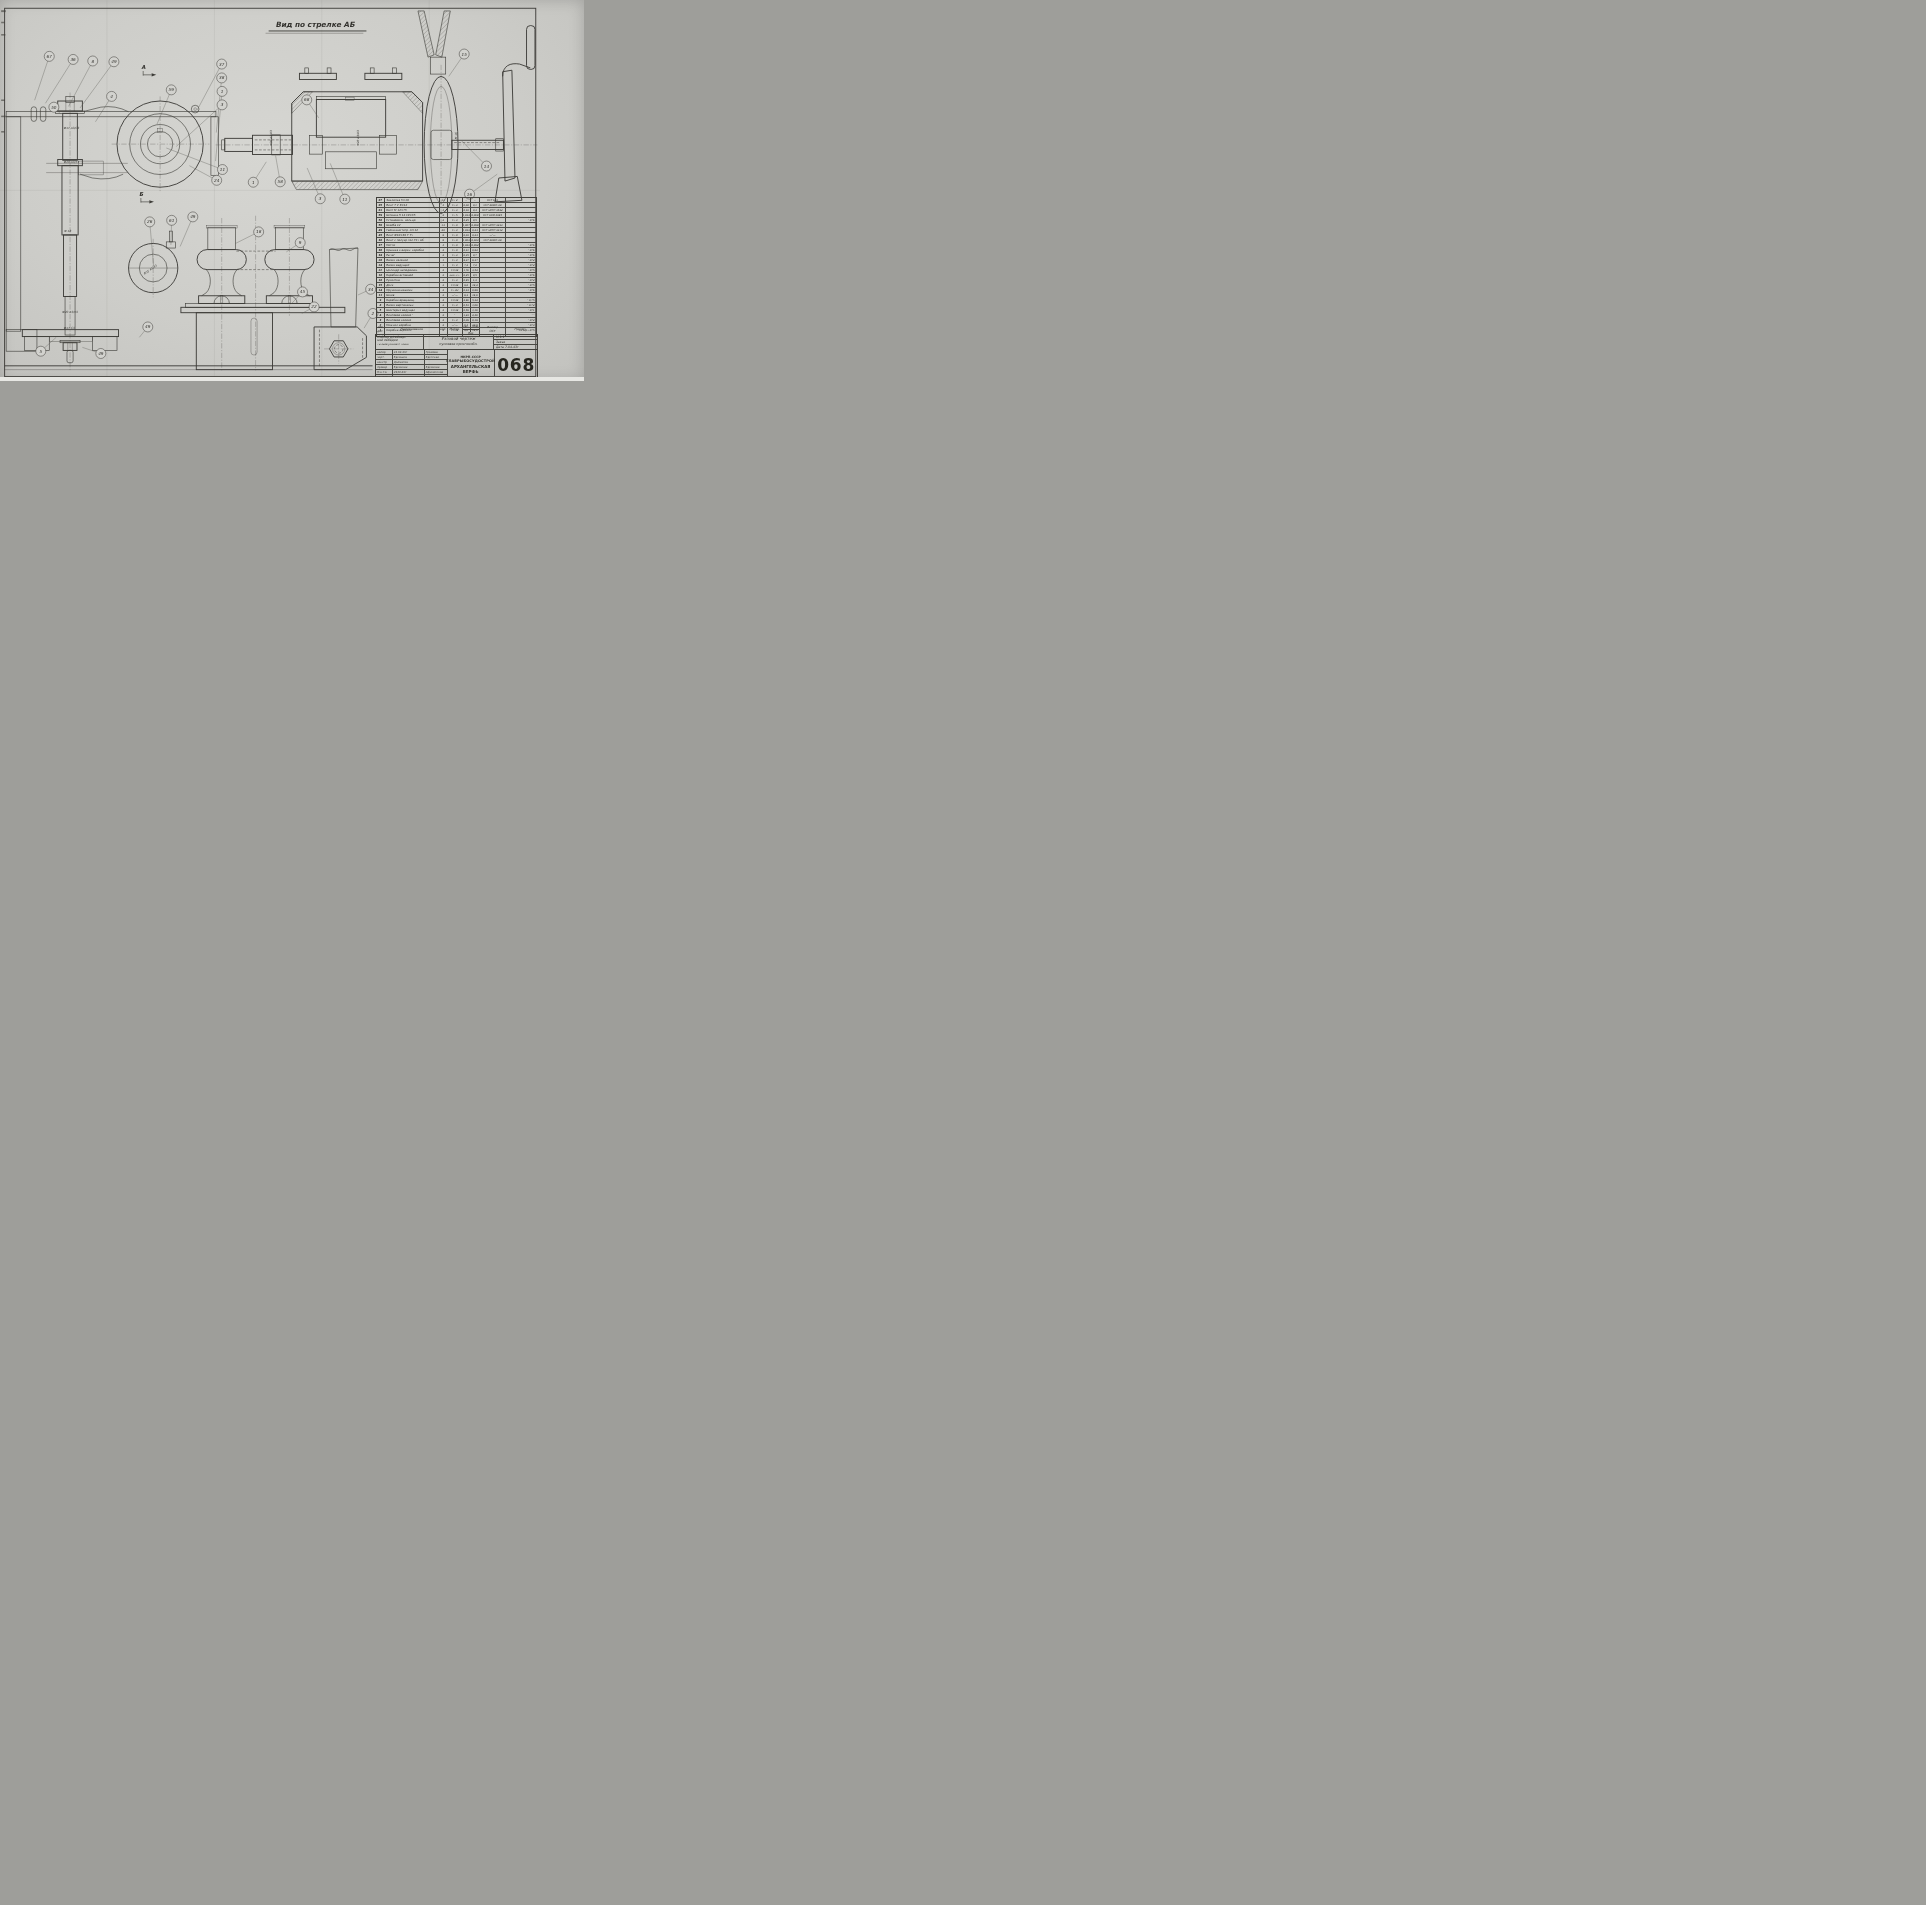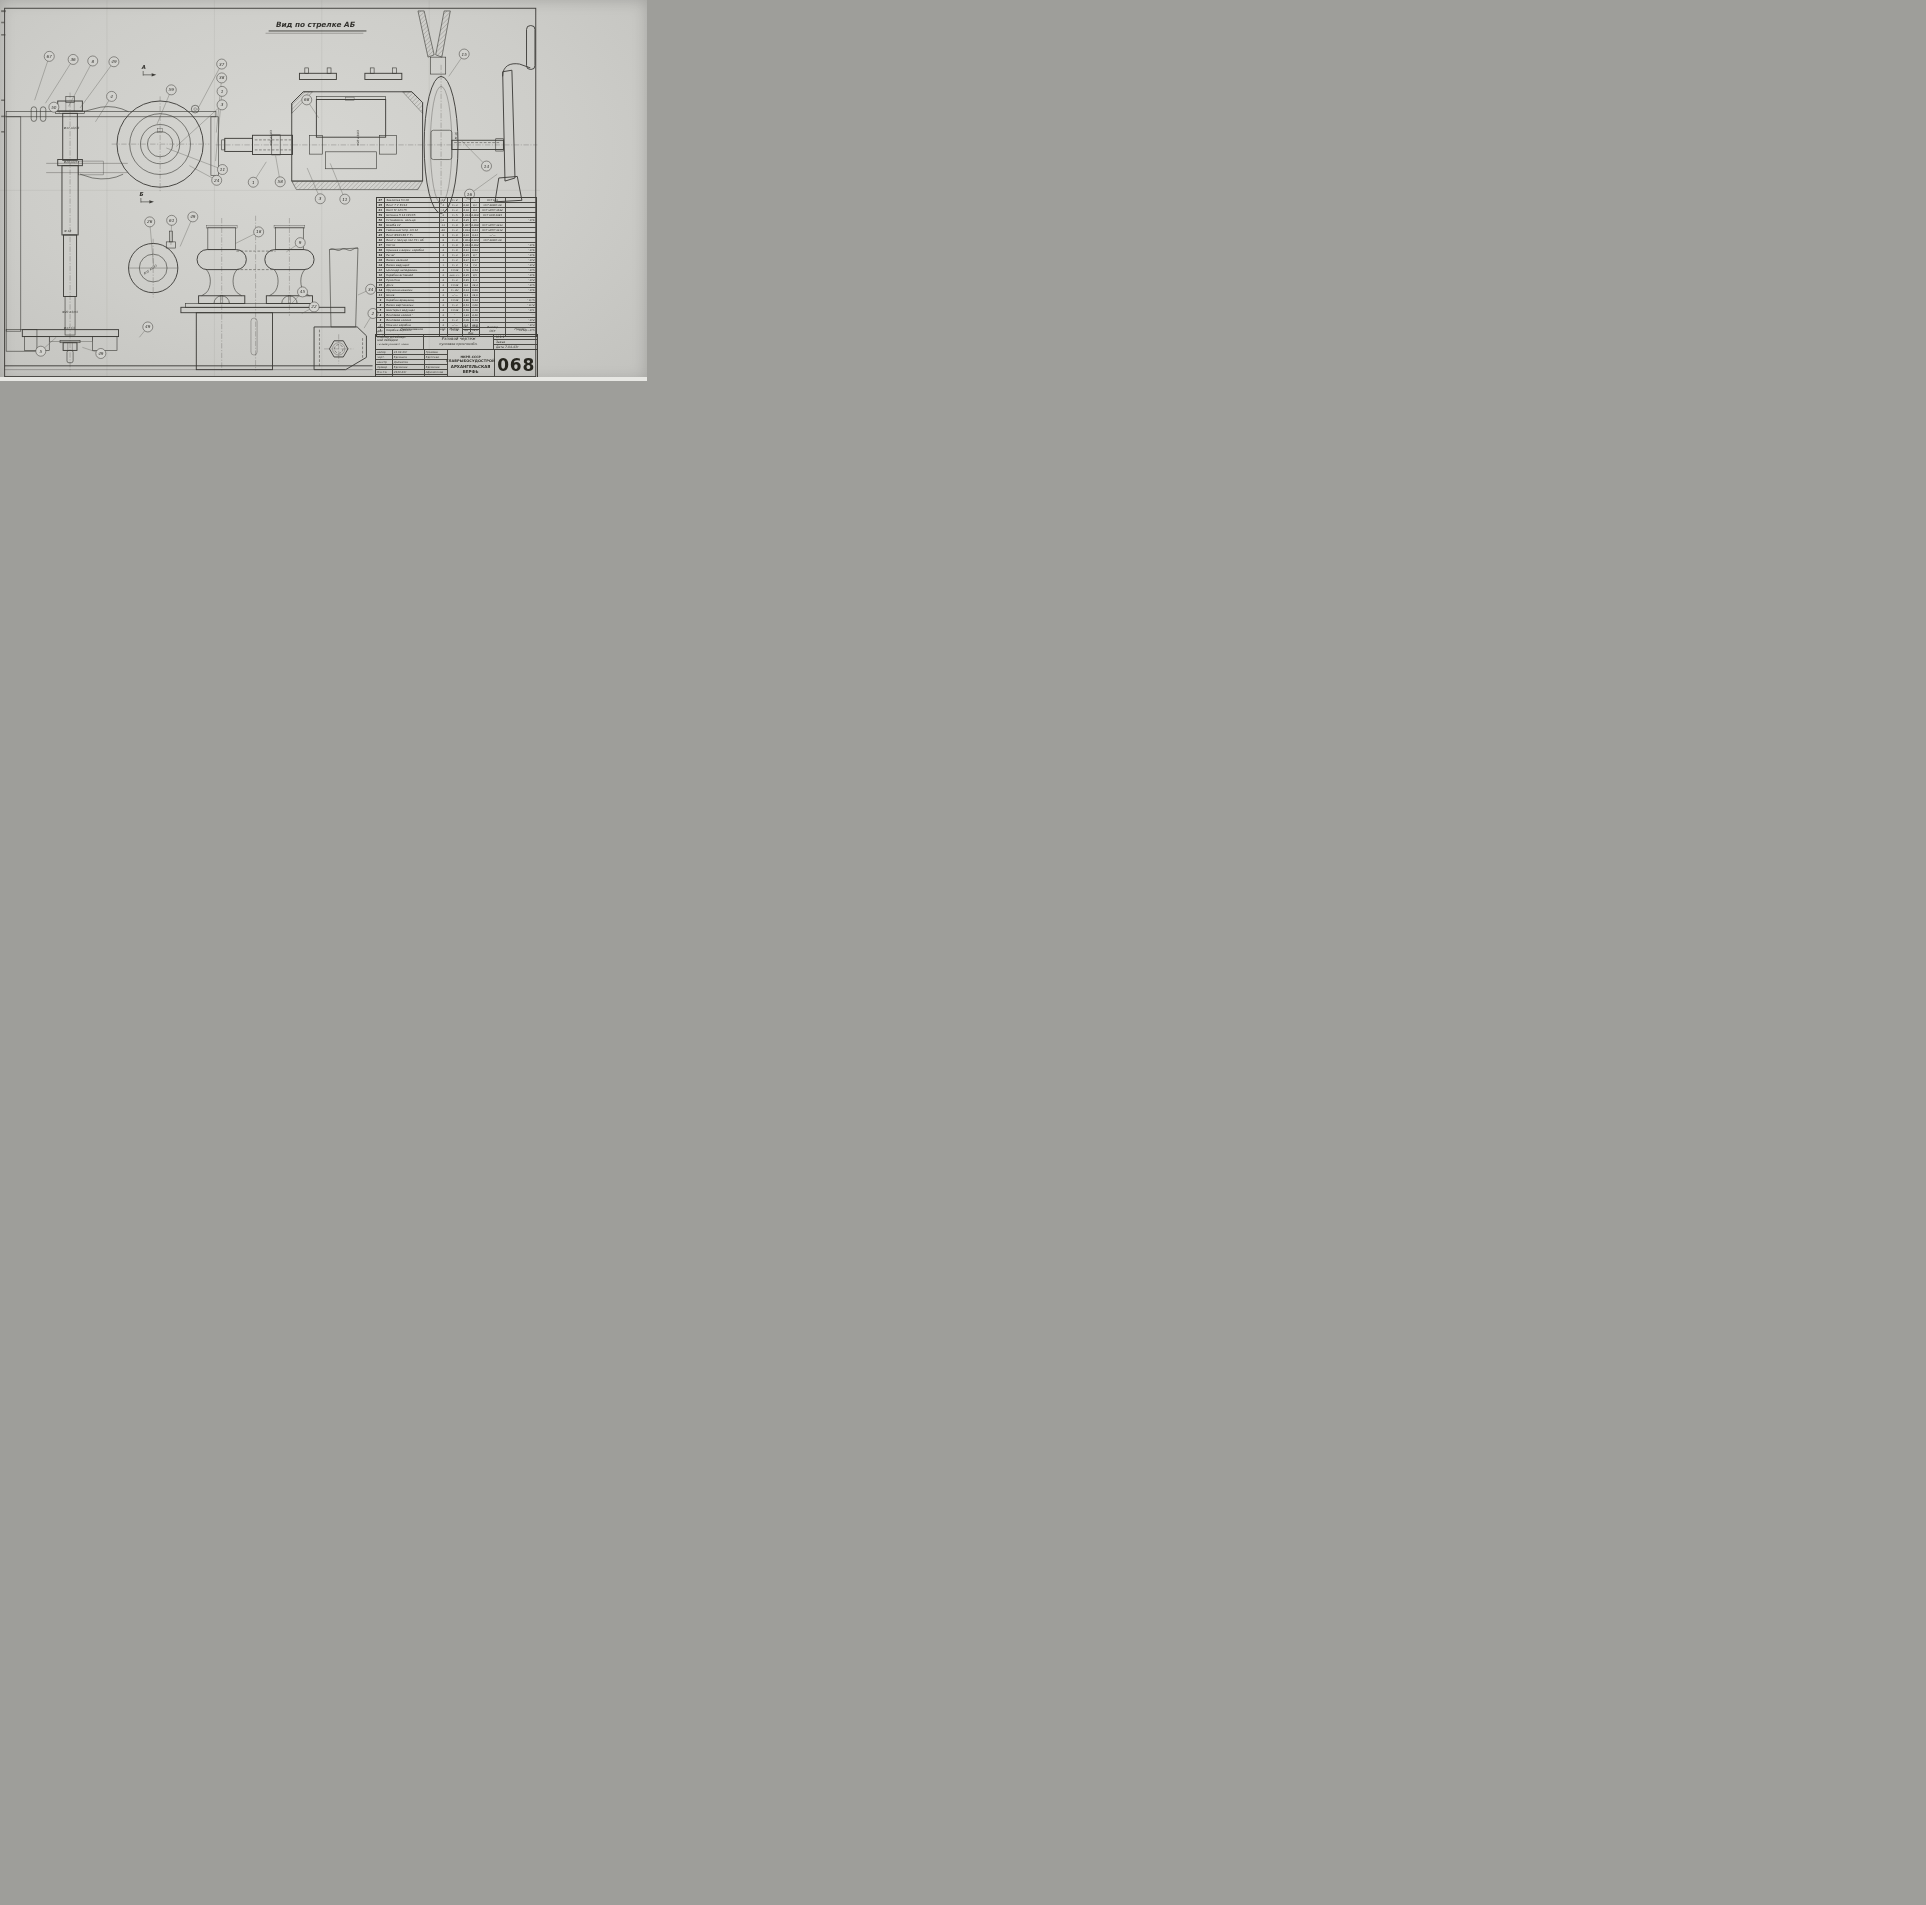--- a/index.html
+++ b/index.html
@@ -1,16 +1,16 @@
 <!DOCTYPE html>
 <html style="font-size:6.2px"><head>
 <meta charset="utf-8">
 <style>
   html,body{margin:0;padding:0;background:#9e9e9a;font-family:"DejaVu Sans",sans-serif;}
-  #sheet{position:relative;width:647px;height:381px;background:
+  #sheet{position:relative;width:584px;height:381px;background:
     radial-gradient(ellipse at 45% 40%, #d6d6d2 0%, #cdcdc9 55%, #c2c2be 100%);
     overflow:hidden;box-shadow:inset 0 0 15.4px rgba(0,0,0,.18);}
   #sheet .bottom-edge{position:absolute;left:0;bottom:0;width:100%;height:3.9px;background:#e7e7e3;}
   svg{position:absolute;left:0;top:0;}
   .ln{stroke:#3d3c38;fill:none}
   .thk{stroke-width:2.4}
   .med{stroke-width:1.6}
   .thin{stroke-width:.9}
   .cl{stroke:#55544f;stroke-width:.8;stroke-dasharray:14 4 3 4;fill:none}
   .dash{stroke:#45443f;stroke-width:1.4;stroke-dasharray:7 4;fill:none}

